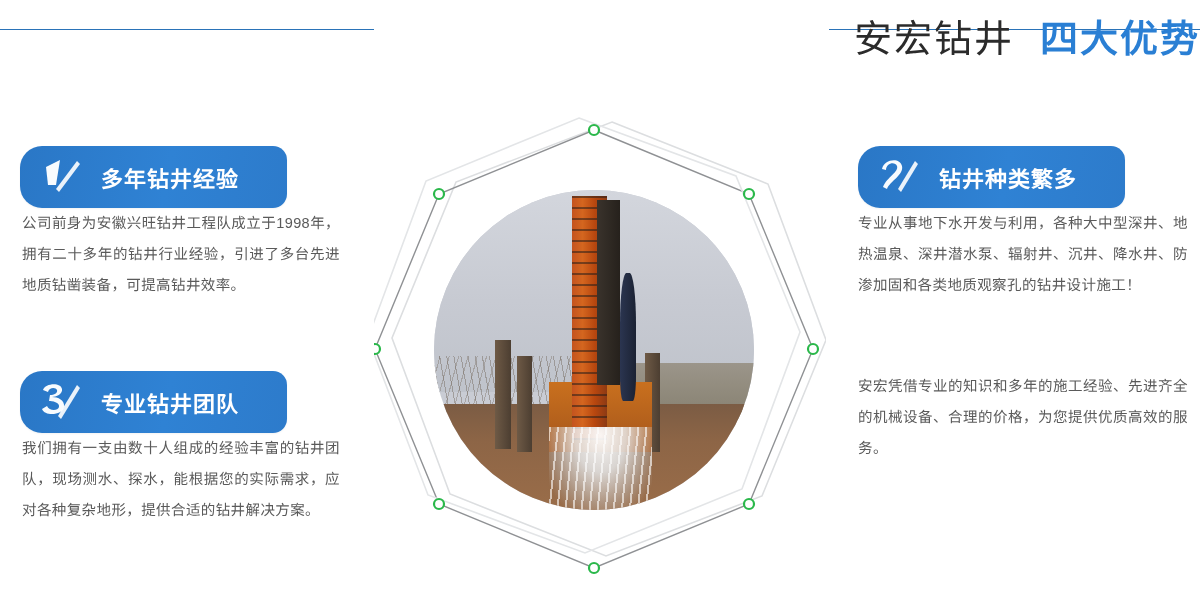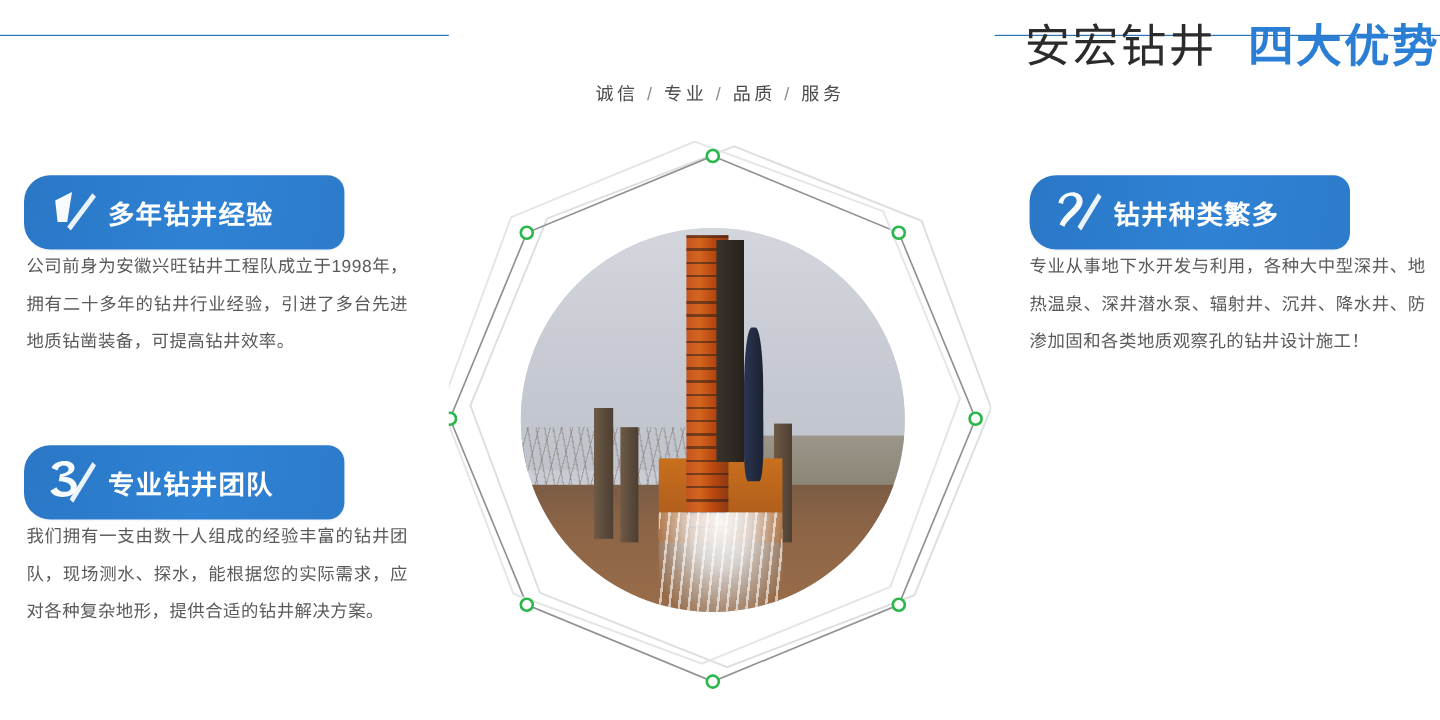--- a/index.html
+++ b/index.html
@@ -163,21 +163,21 @@
     width: 46px; height: 44px;
     flex: 0 0 46px;
     position: relative;
   }
   .badge-num svg { display: block; }
   .badge-label {
     font-size: 22px;
     font-weight: 700;
     color: #ffffff;
     letter-spacing: 1px;
-    margin-left: 8px;
+    margin-left: 19px;
     white-space: nowrap;
   }
 
   .feat-body {
     font-size: 14.5px;
     line-height: 31px;
     color: #5a5a5a;
     letter-spacing: .4px;
     text-align: justify;
   }
@@ -190,23 +190,20 @@
 <div class="page">
 
   <div class="header">
     <div class="rule rule-left"></div>
     <div class="rule rule-right"></div>
 
     <div class="title-row">
       <span class="title-dark">安宏钻井</span><span class="title-blue">四大优势</span>
     </div>
 
-    <div class="subtitle">
-      <span>诚信</span><span class="sep">/</span><span>专业</span><span class="sep">/</span><span>品质</span><span class="sep">/</span><span>服务</span>
-    </div>
   </div>
 
   <div class="center-art">
 
     <svg width="452" height="470" viewBox="0 0 452 470">
 
       <polygon fill="none" stroke="#dcdee0" stroke-width="1.6" points="238,10 394,72 452,228 388,384 232,444 76,382 18,226 82,70"></polygon>
 
       <polygon fill="none" stroke="#8f9194" stroke-width="1.4" points="220,18 375,82 439,237 375,392 220,456 65,392 1,237 65,82"></polygon>
 
@@ -278,15 +275,16 @@
           <path d="M8 14 C10 4, 26 2, 28 11 C30 20, 16 26, 13 34 L9 32 C13 22, 25 17, 23 11 C21 6, 12 8, 12 15 Z" fill="#ffffff" opacity="0.97"></path>
           <path d="M24 34 L41 6 L44 9 L27 37 Z" fill="#ffffff" opacity="0.9"></path>
         </svg>
       </span>
       <span class="badge-label">钻井种类繁多</span>
     </div>
     <div class="feat-body">专业从事地下水开发与利用，各种大中型深井、地热温泉、深井潜水泵、辐射井、沉井、降水井、防渗加固和各类地质观察孔的钻井设计施工！</div>
   </div>
 
   <div class="feature feat-4">
+    <div class="feat-body">安宏凭借专业的知识和多年的施工经验、先进齐全的机械设备、合理的价格，为您提供优质高效的服务。</div>
   </div>
 
 </div>
 
 </body></html>

